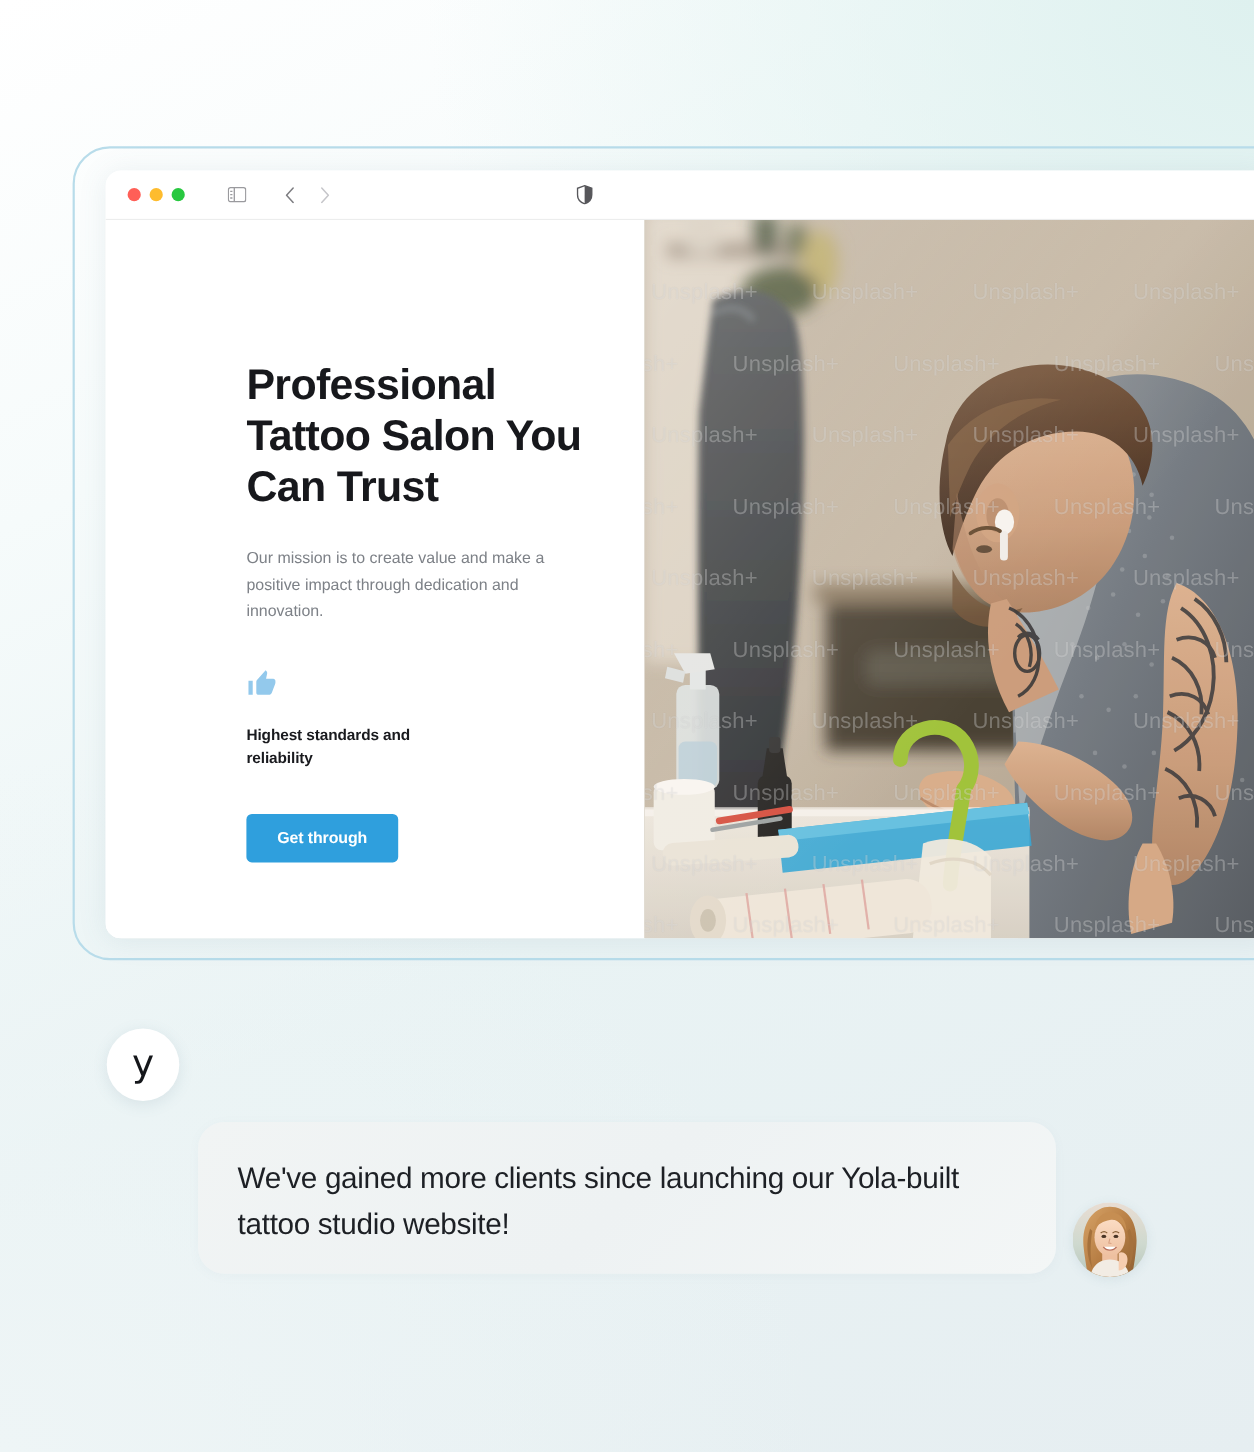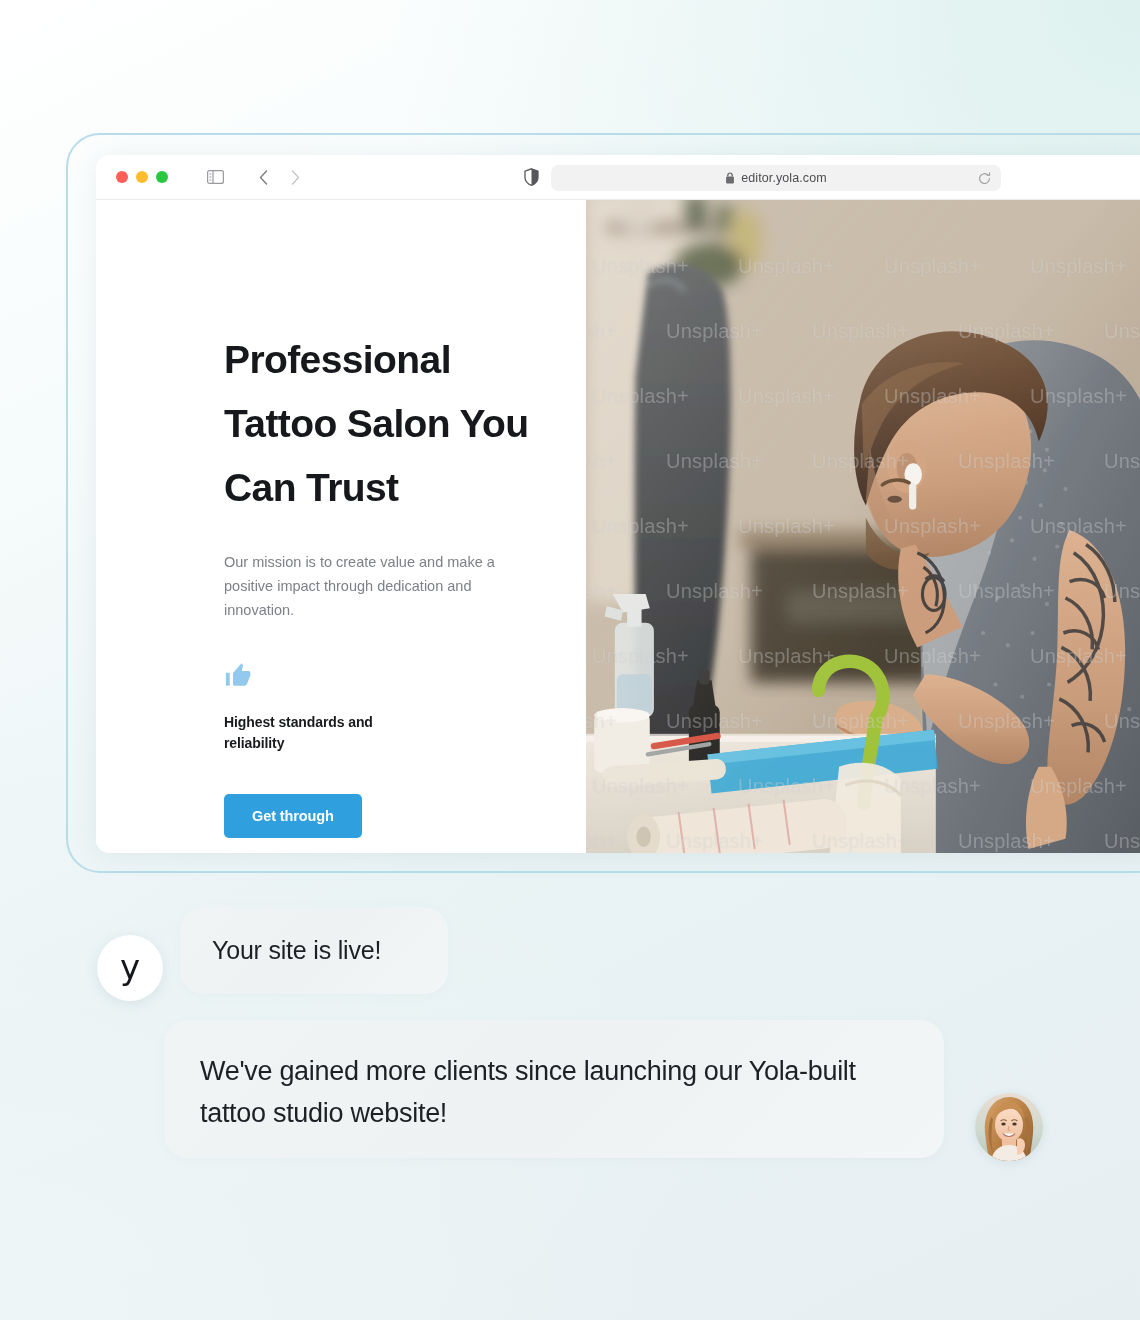--- a/index.html
+++ b/index.html
@@ -116,21 +116,21 @@
 
   .site-left {
     width: 490px;
     flex: 0 0 490px;
     padding: 128px 0 0 128px;
     background: #ffffff;
   }
 
   .hero-title {
     font-size: 39px;
-    line-height: 64px;
+    line-height: 46px;
     font-weight: 700;
     letter-spacing: -0.6px;
     color: #17181c;
     width: 320px;
   }
 
   .hero-sub {
     margin-top: 30px;
     font-size: 14.5px;
     line-height: 24px;
@@ -235,21 +235,21 @@
     display: flex;
     align-items: center;
   }
   .bubble-1 .bubble-text {
     font-size: 25px;
     color: #1d2025;
     letter-spacing: -0.2px;
   }
 
   .bubble-2 {
-    left: 164px;
+    left: 180px;
     top: 140px;
     width: 780px;
     height: 138px;
     padding: 30px 36px;
   }
   .bubble-2 .bubble-text {
     font-size: 27px;
     line-height: 42px;
     color: #1d2025;
     letter-spacing: -0.3px;
@@ -303,35 +303,20 @@
       </svg>
     </span>
 
     <span class="shield-icon-wrap">
       <svg width="15" height="18" viewBox="0 0 15 18">
         <path d="M7.5 0.8 L14 3.2 V9 C14 13.2 11.2 16 7.5 17.3 C3.8 16 1 13.2 1 9 V3.2 Z" fill="none" stroke="currentColor" stroke-width="1.3"></path>
         <path d="M7.5 0.8 L14 3.2 V9 C14 13.2 11.2 16 7.5 17.3 Z" fill="currentColor"></path>
       </svg>
     </span>
 
-    <div class="url-bar">
-      <span class="lock-icon">
-        <svg width="10" height="12" viewBox="0 0 10 12" fill="currentColor">
-          <path d="M5 0.4c-1.6 0-2.9 1.3-2.9 2.9v1.3h1.4V3.3c0-0.83 0.67-1.5 1.5-1.5s1.5 0.67 1.5 1.5v1.3h1.4V3.3C7.9 1.7 6.6 0.4 5 0.4z"></path>
-          <rect x="1.1" y="4.6" width="7.8" height="6.9" rx="1.2"></rect>
-        </svg>
-      </span>
-      <span class="url-text">editor.yola.com</span>
-      <span class="reload-icon">
-        <svg width="13" height="13" viewBox="0 0 13 13" fill="none" stroke="currentColor" stroke-width="1.1" stroke-linecap="round">
-          <path d="M11.4 6.5a4.9 4.9 0 1 1-1.5-3.5"></path>
-          <polyline points="11.6,0.9 11.6,3.3 9.2,3.3"></polyline>
-        </svg>
-      </span>
-    </div>
   </div>
 
   <div class="site">
 
     <div class="site-left">
       <h1 class="hero-title">Professional Tattoo Salon You Can Trust</h1>
       <p class="hero-sub">Our mission is to create value and make a positive impact through dedication and innovation.</p>
 
       <div class="features">
 
@@ -626,23 +611,20 @@
 
   </div>
 </div>
 
 <div class="chat-area">
 
   <div class="yola-avatar">
     <span class="yola-letter">y</span>
   </div>
 
-  <div class="bubble bubble-1">
-    <span class="bubble-text">Your site is live!</span>
-  </div>
 
   <div class="bubble bubble-2">
     <span class="bubble-text">We've gained more clients since launching our Yola-built tattoo studio website!</span>
   </div>
 
   <div class="person-avatar">
     <svg viewBox="0 0 68 68" aria-hidden="true">
       <defs>
         <linearGradient id="avbg" x1="0" y1="0" x2="0" y2="1">
           <stop offset="0%" stop-color="#e9ddd3"></stop>

